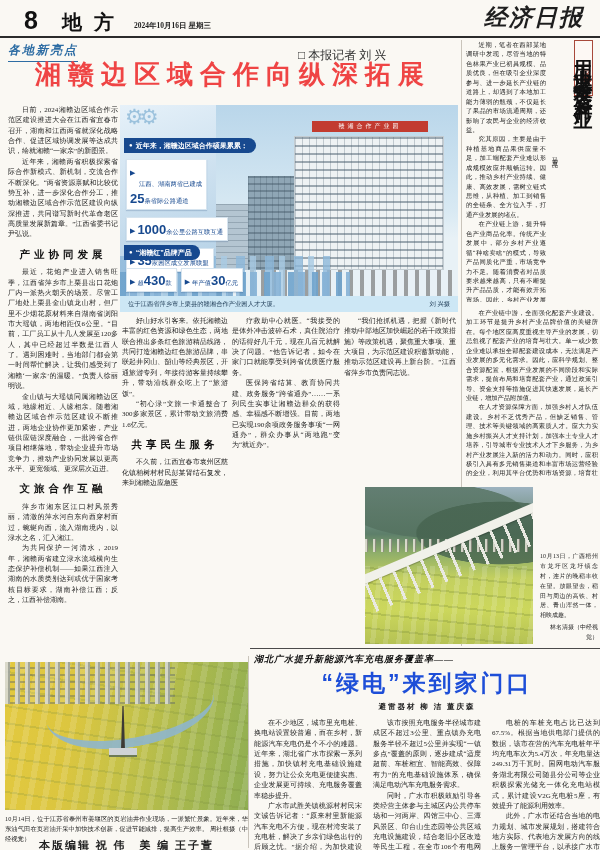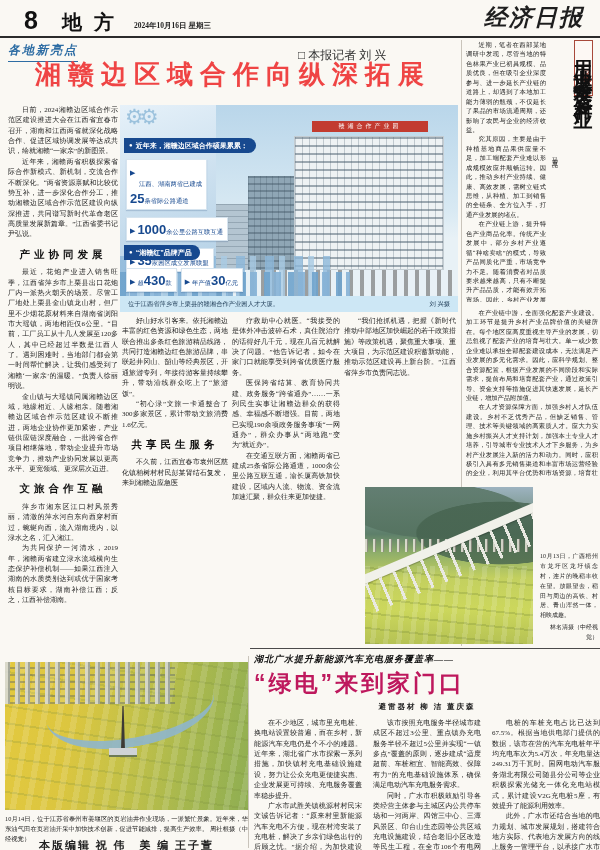--- a/index.html
+++ b/index.html
@@ -126,22 +126,22 @@
   .fields .rig-base{position:absolute;left:104px;top:86px;width:28px;height:7px;background:#cfd3d6;
      box-shadow:0 2px 0 #6d7a55;}
   .fields-caption{left:5px;top:814px;width:243px;font-size:6.3px;line-height:1.55;text-align:justify;color:#222;}
   .footer-editors{left:5px;top:838px;width:243px;text-align:center;font-size:11px;letter-spacing:2px;
      font-weight:bold;color:#222;}
   
   .divider-h{left:250px;top:648px;width:350px;border-top:1px solid #4a4a4a;}
   .vrule-bottom{left:248px;top:656px;width:1px;height:192px;background:#c9c4bb;}
   .bottom-art{left:254px;top:653px;width:346px;}
   .kicker{font-size:9px;font-weight:bold;font-style:italic;letter-spacing:1px;color:#111;}
-  .headline-bottom{margin-top:2px;font-family:"Liberation Sans","DejaVu Sans",sans-serif;
-     font-size:23px;font-weight:bold;letter-spacing:3px;color:#be185d;white-space:nowrap;}
+  .headline-bottom{margin-top:2px;text-align:center;font-family:"Liberation Sans","DejaVu Sans",sans-serif;
+     font-size:23px;font-weight:bold;letter-spacing:3px;color:#1d4ed8;white-space:nowrap;}
   .byline-bottom{margin-top:3px;text-align:center;font-size:7.5px;font-weight:bold;letter-spacing:2px;color:#222;}
   .bcols{position:relative;margin-top:6px;height:142px;}
   .bcol{position:absolute;top:0;width:108px;height:142px;font-size:7px;line-height:1.48;
      text-align:justify;overflow:hidden;color:#1d1d1d;}
   .bcol p{margin:0;text-indent:2em;}
   .b1{left:0;} .b2{left:119px;} .b3{left:238px;}
 </style>
 </head>
 <body>
 
@@ -188,21 +188,20 @@
     </div>
   <div class="abs tcol c2">
       <p>好山好水引客来。依托湘赣边丰富的红色资源和绿色生态，两地联合推出多条红色旅游精品线路，共同打造湘赣边红色旅游品牌，串联起井冈山、韶山等经典景区，开通旅游专列，年接待游客量持续攀升，带动沿线群众吃上了“旅游饭”。</p>
       <p>“初心渌”文旅一卡通整合了300多家景区，累计带动文旅消费1.6亿元。</p>
       <h4>共享民生服务</h4>
       <p>不久前，江西宜春市袁州区慈化镇柏树村村民彭某肾结石复发，来到湘赣边应急医</p>
     </div>
   <div class="abs tcol c3">
       <p>疗救助中心就医。“我接受的是体外冲击波碎石术，真住院治疗的话得好几千元，现在几百元就解决了问题。”他告诉记者，如今在家门口就能享受到跨省优质医疗服务。</p>
       <p>医保跨省结算、教育协同共建、政务服务“跨省通办”……一系列民生实事让湘赣边群众的获得感、幸福感不断增强。目前，两地已实现190余项政务服务事项“一网通办”，群众办事从“两地跑”变为“就近办”。</p>
-      <p>在交通互联方面，湘赣两省已建成25条省际公路通道，1000余公里公路互联互通，渝长厦高铁加快建设，区域内人流、物流、资金流加速汇聚，群众往来更加便捷。</p>
     </div>
   <div class="abs tcol c4">
       <p>“我们抢抓机遇，把握《新时代推动中部地区加快崛起的若干政策措施》等政策机遇，聚焦重大事项、重大项目，为示范区建设积蓄新动能，推动示范区建设再上新台阶。”江西省萍乡市负责同志说。</p>
     </div>
 
   <div class="abs vrule-main"></div>
   <div class="abs badge">区域谈</div>
   <div class="abs commentary">
     <div class="comm-top">
       <div class="comm-lead">

